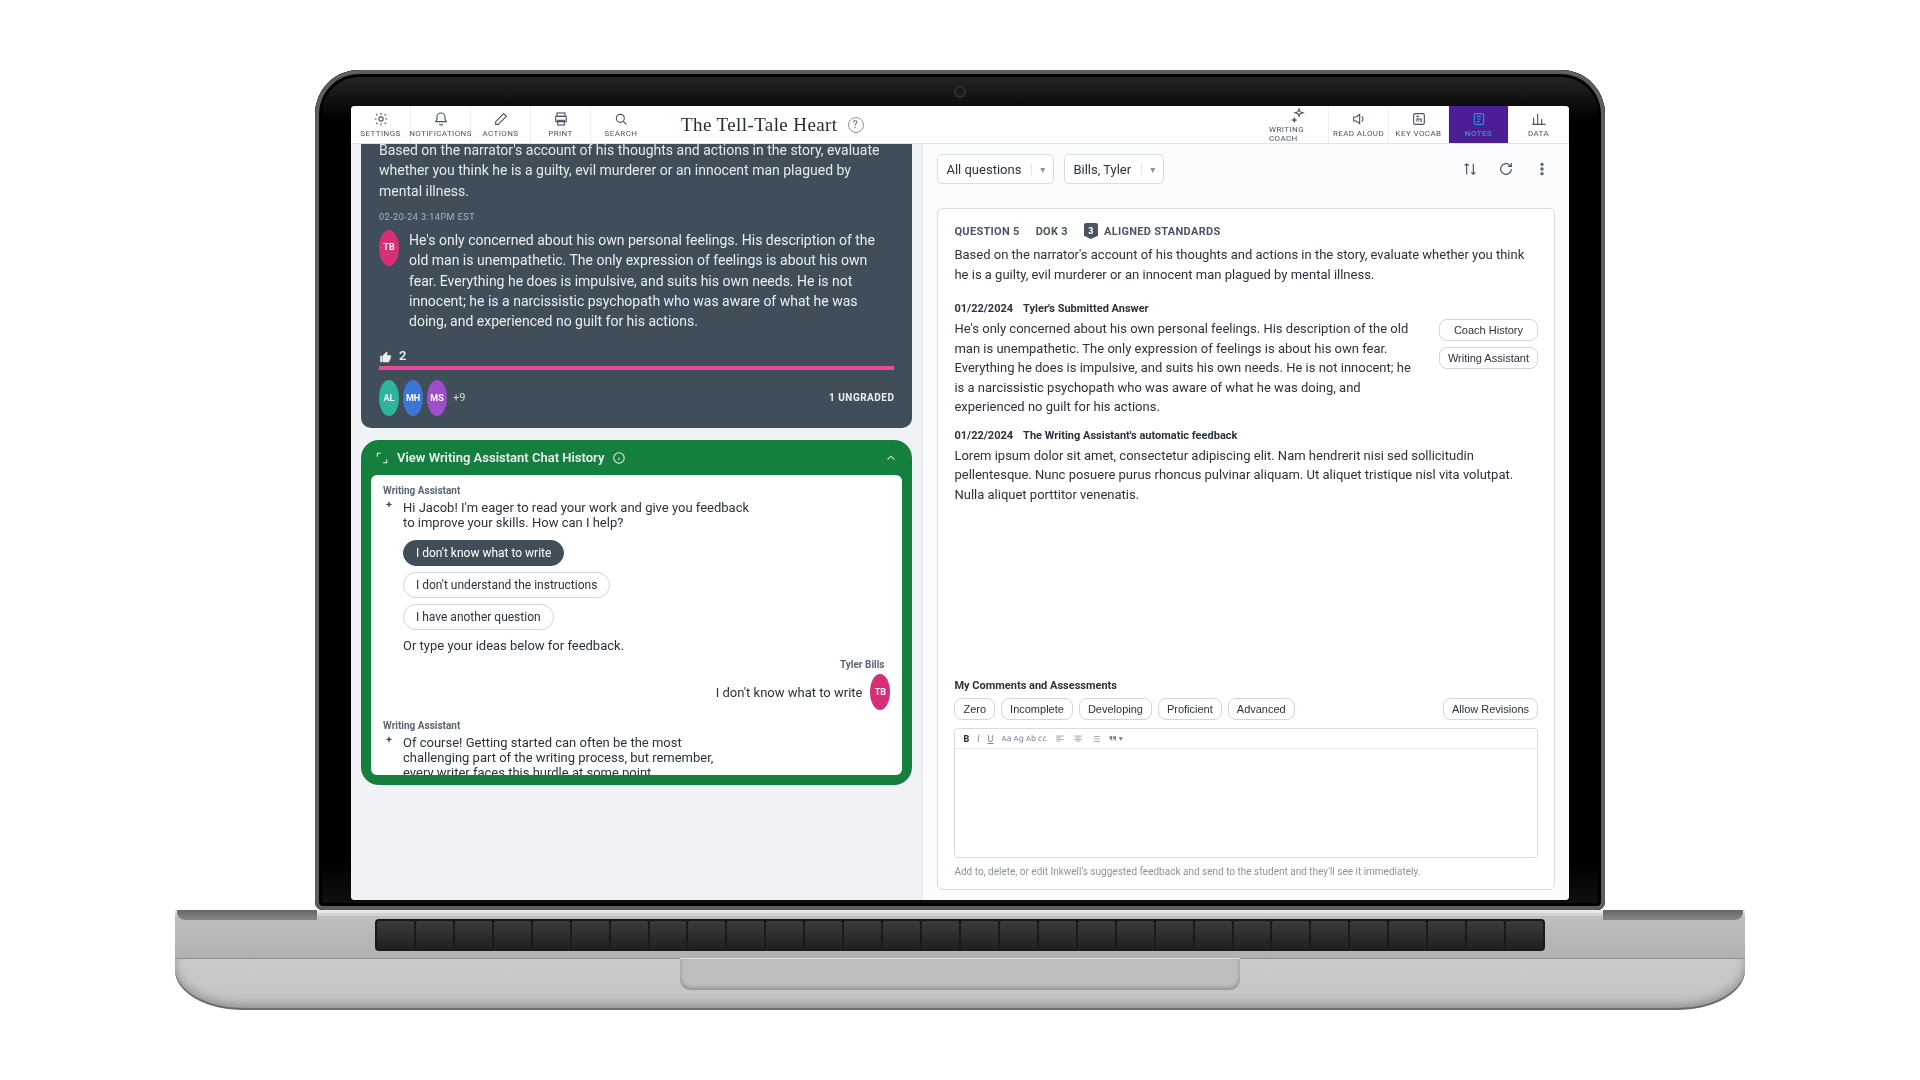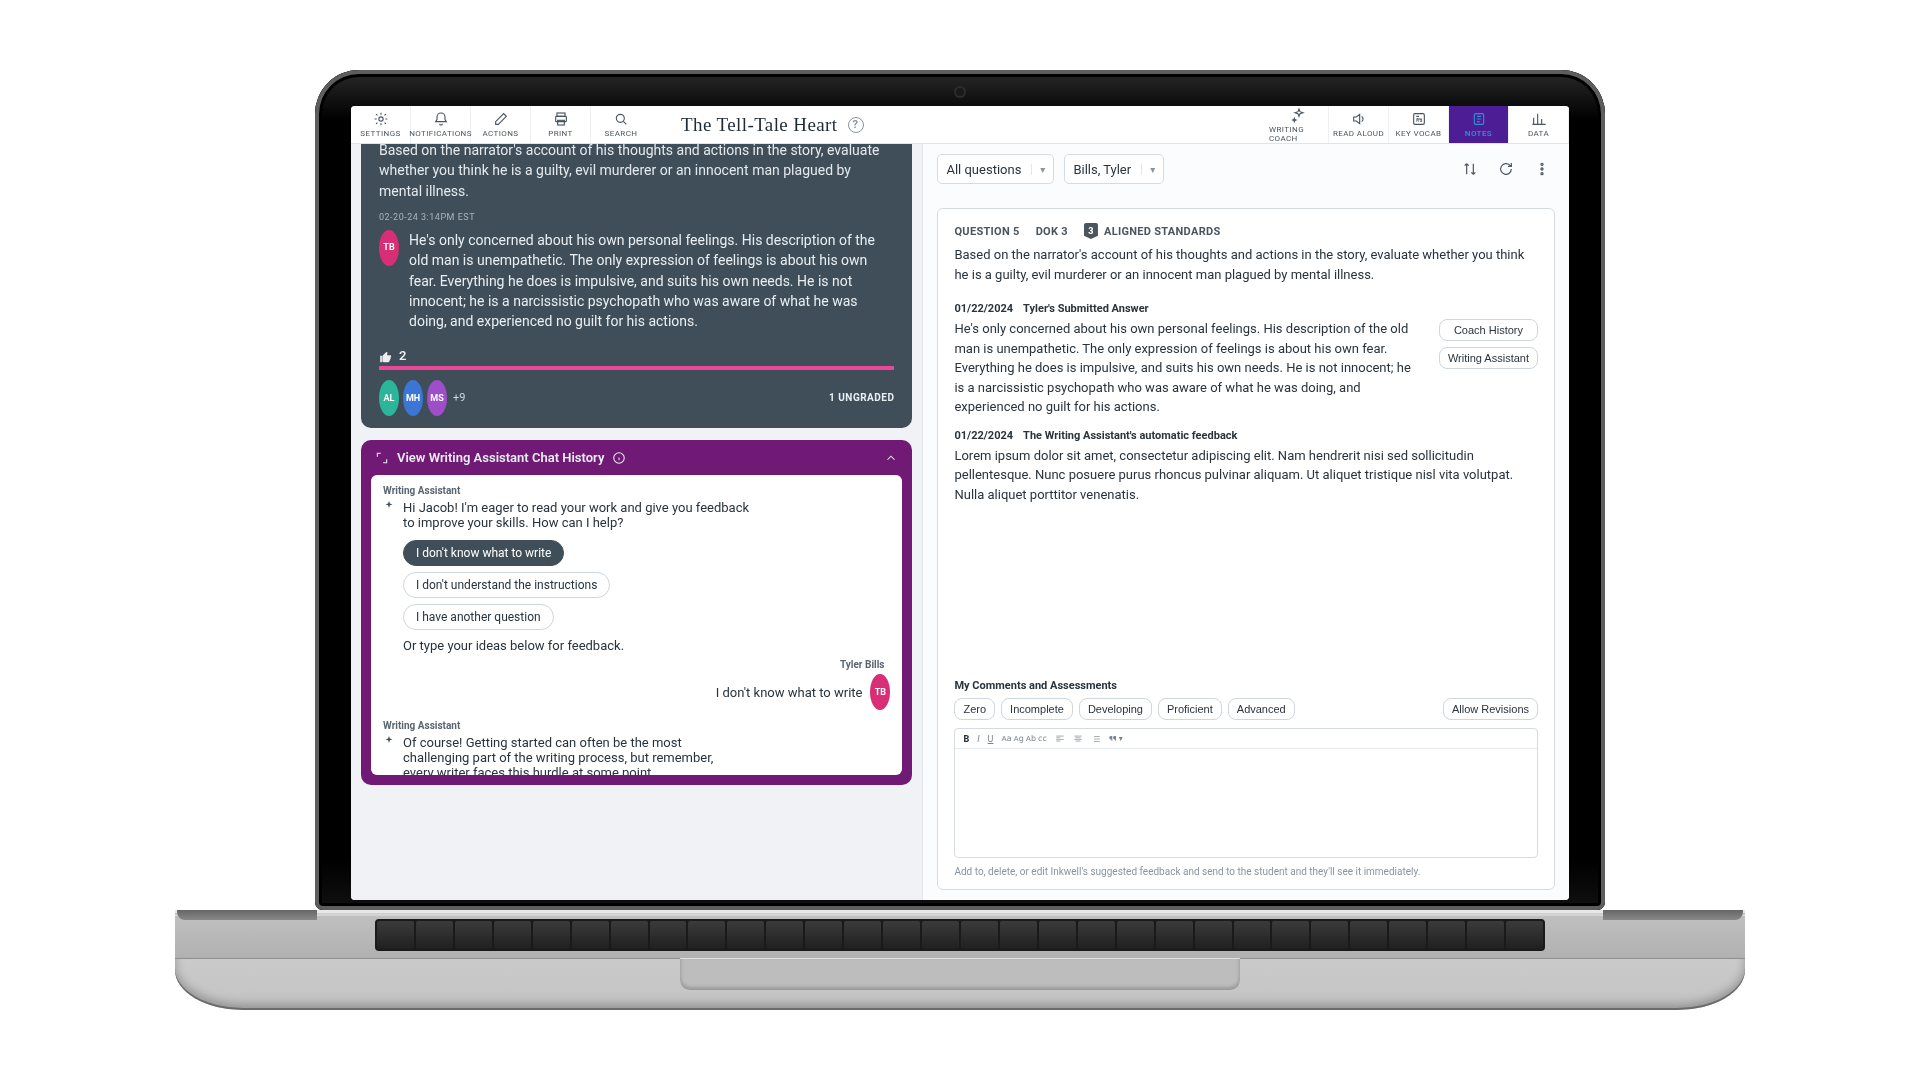--- a/index.html
+++ b/index.html
@@ -157,22 +157,22 @@
   .av-teal { background: #2bb59a; }
   .av-blue { background: #3b76d6; }
   .av-purple { background: #9e4ec9; }
   .qa-footer { border-top: 4px solid #ec4899; margin-top: 0; padding-top: 10px; display: flex; align-items: center; justify-content: space-between; }
   .av-row { display: flex; align-items: center; gap: 4px; }
   .more-count { font-size: 11px; color: #cfd7dd; margin-left: 6px; }
   .ungraded { font-size: 10px; font-weight: 700; letter-spacing: .5px; color: #e9eef2; }
 
   .chat-card {
     margin-top: 12px;
-    background: #701a75;
-    border-radius: 10px;
+    background: #15803d;
+    border-radius: 18px;
     overflow: hidden;
   }
   .chat-header {
     display: flex; align-items: center; gap: 8px;
     padding: 10px 14px; color: #e9eef2; font-size: 13px; font-weight: 600;
     cursor: pointer;
   }
   .chat-header .spacer { flex: 1; }
   .chat-header svg { width: 14px; height: 14px; stroke: #e9eef2; fill: none; stroke-width: 1.8; }
   .chat-body {

